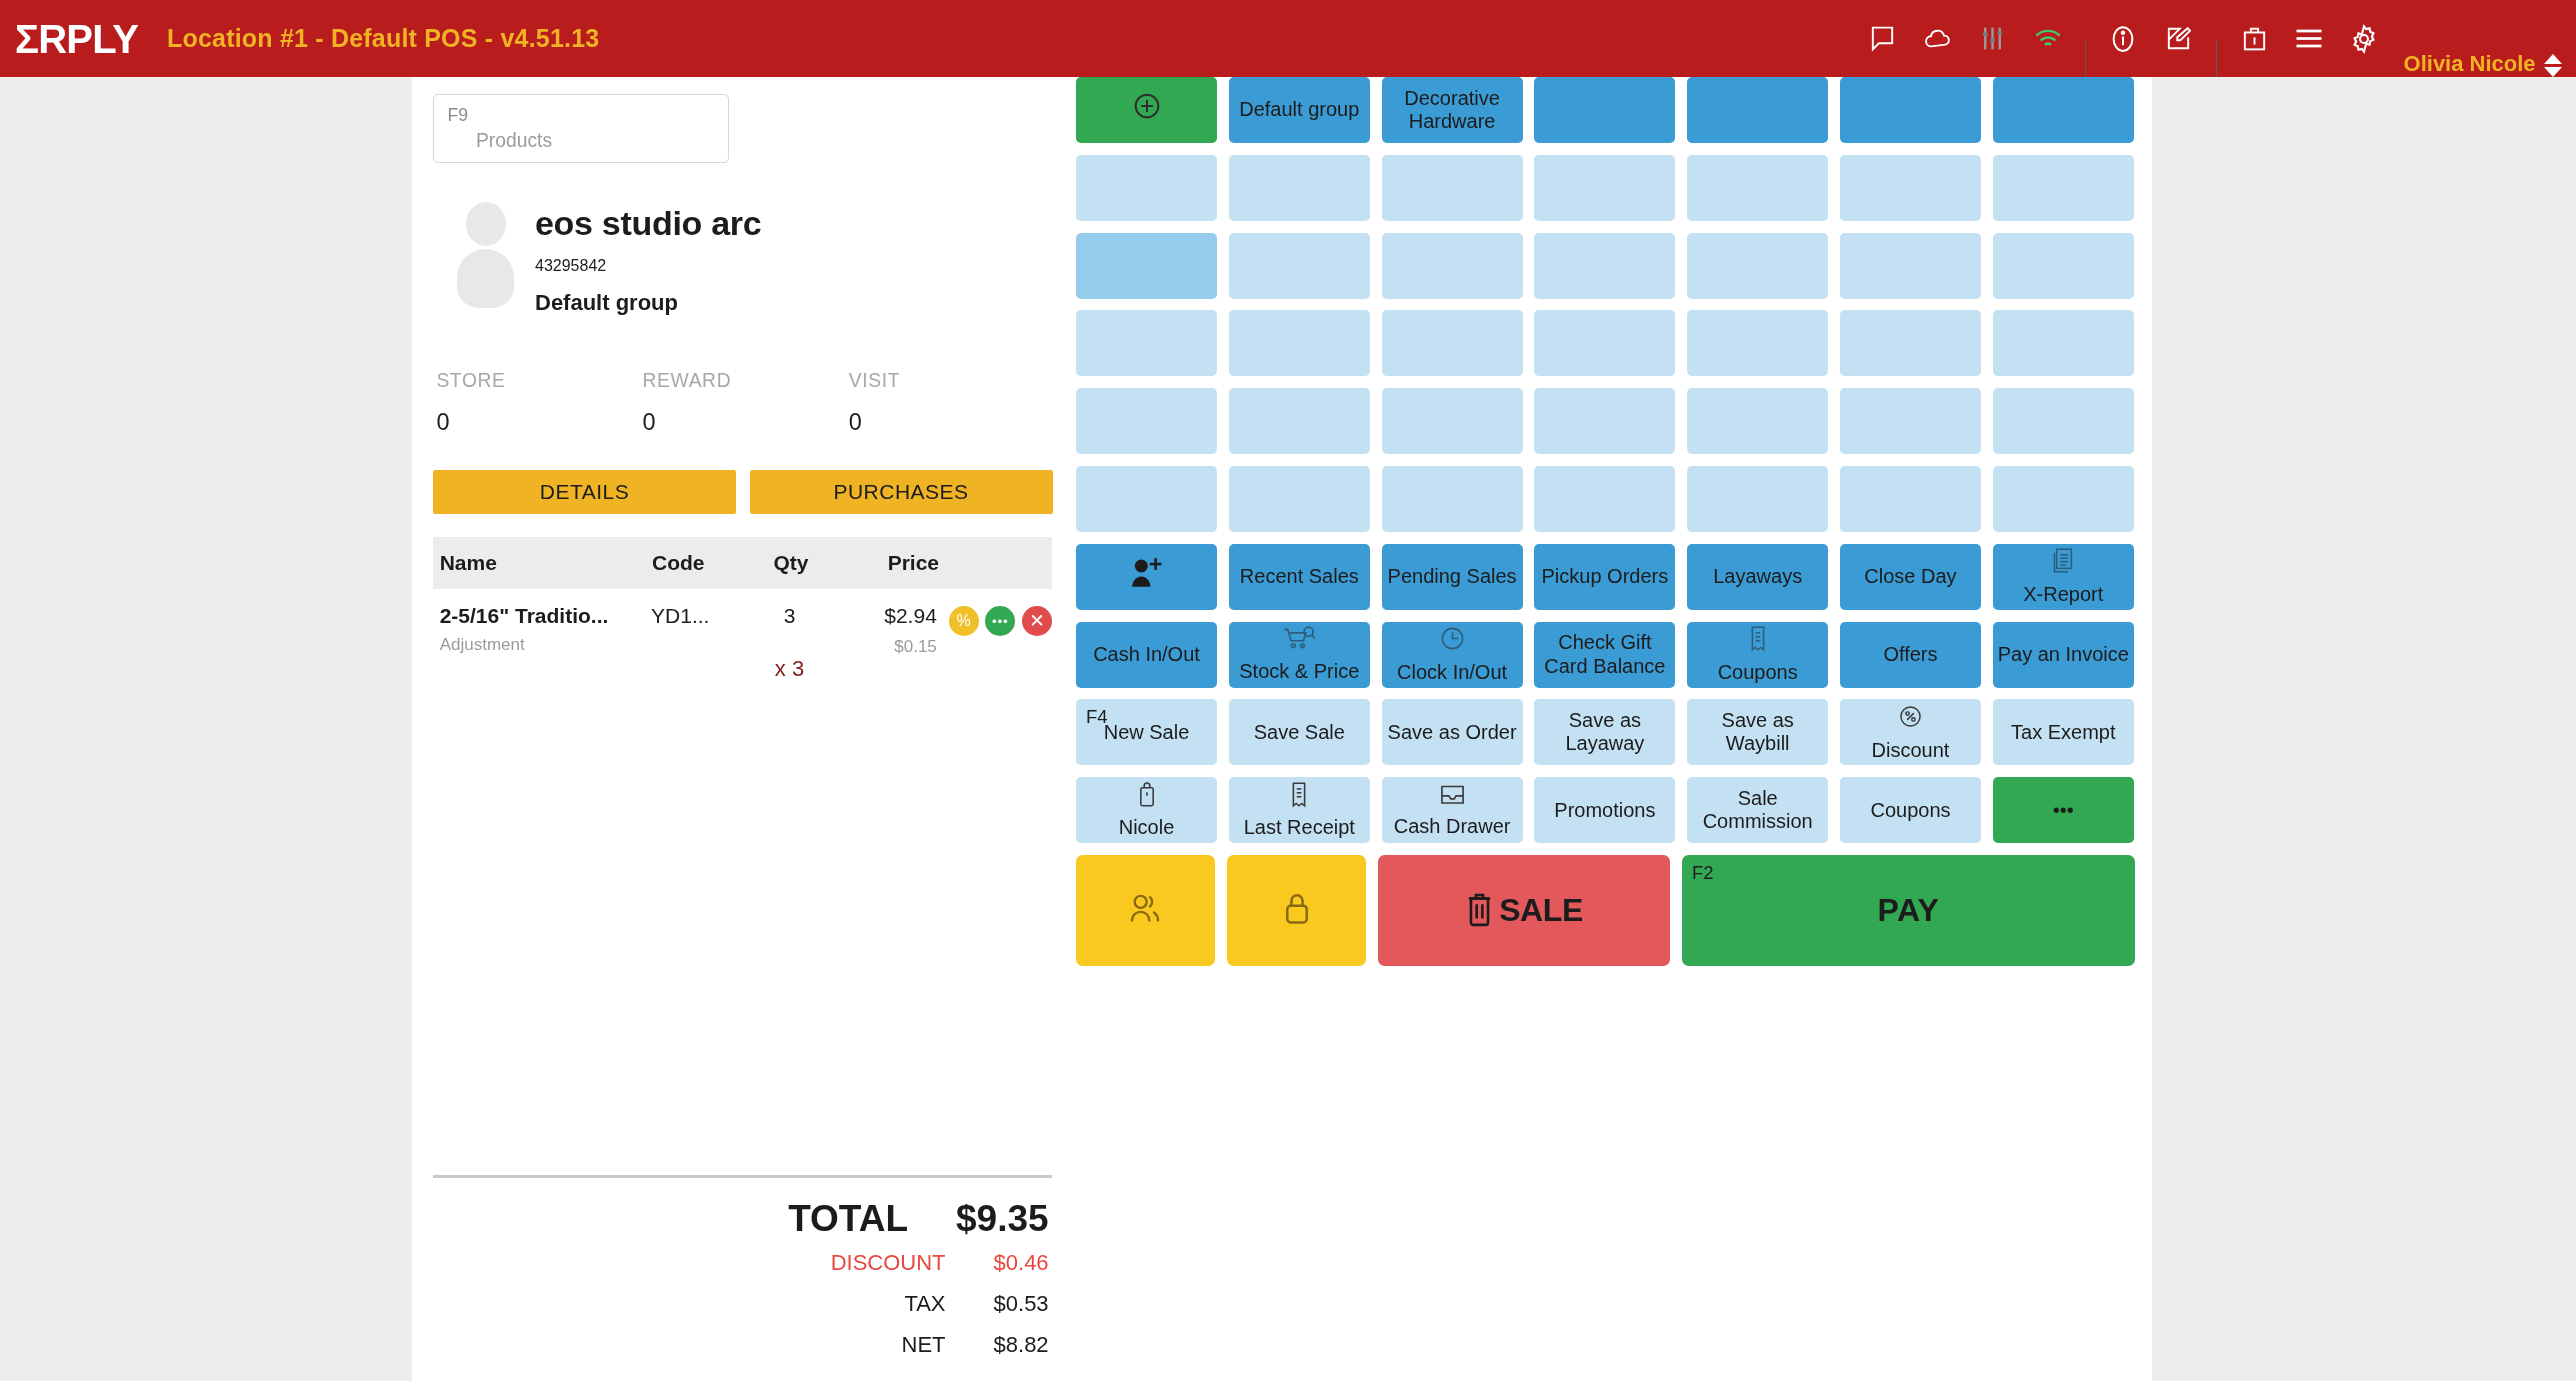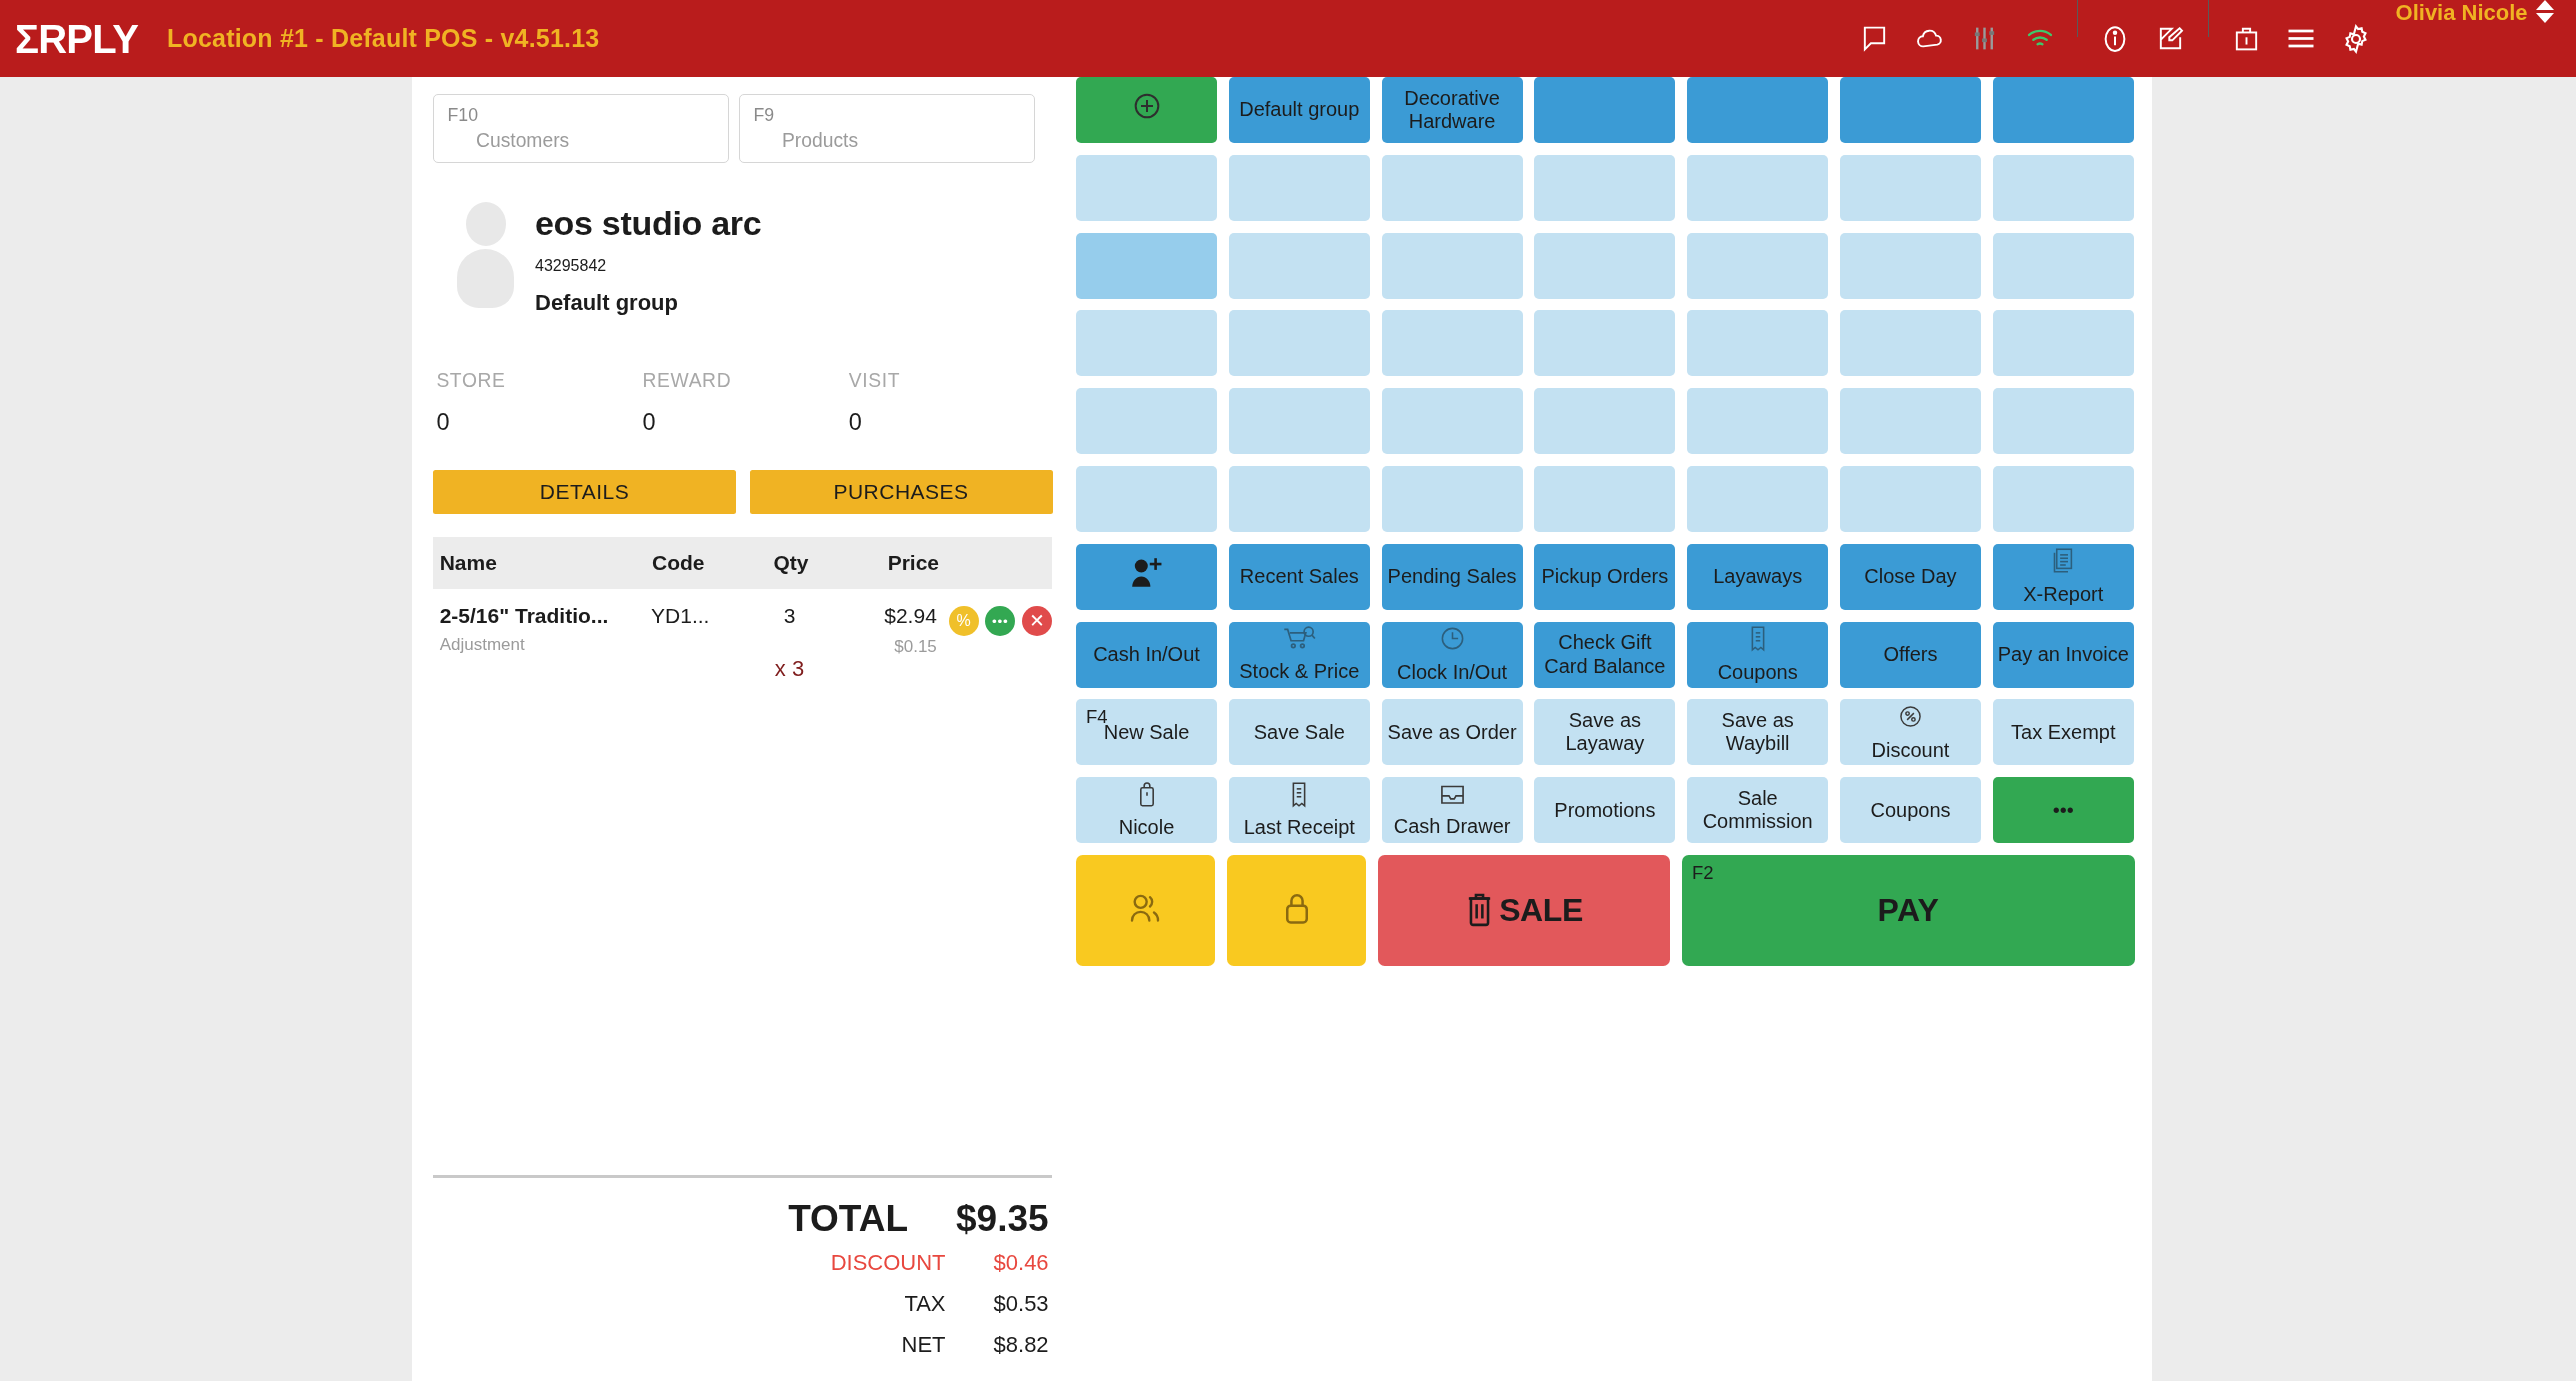--- a/index.html
+++ b/index.html
@@ -17,21 +17,21 @@
   }
   .logo {
     margin-left: 15px; color: #ffffff; font-size: 40px; font-weight: bold;
     letter-spacing: -0.8px; line-height: 1; font-family: "Liberation Sans", sans-serif;
   }
   .location-label {
     margin-left: 29px; color: #f0b323; font-size: 25px; font-weight: bold;
     letter-spacing: 0.2px;
   }
   .topbar-right {
-    margin-left: auto; display: flex; align-items: flex-start; gap: 0px; padding-right: 22px;
+    margin-left: auto; display: flex; align-items: flex-end; gap: 0px; padding-right: 14px;
   }
   .tb-icon {
     width: 55px; height: 77px; display: flex; align-items: center; justify-content: center;
     color: #ffffff;
   }
   .tb-icon svg { display: block; }
   .tb-sep { width: 0.8px; height: 37px; background: #5a5a5a; margin: 0 10px; }
   .user-name {
     color: #f0b323; font-size: 22px; font-weight: bold; margin-left: 11.8px; margin-right: 8.4px;
     white-space: nowrap;
@@ -236,24 +236,20 @@
 </div>
 
 <div class="leftgray"></div>
 <div class="rightgray"></div>
 
 <div class="content">
 
   <div class="cart">
 
     <div class="search-row">
-      <div class="search-box">
-        <span class="sb-key">F10</span>
-        <span class="sb-ph">Customers</span>
-      </div>
       <div class="search-box">
         <span class="sb-key">F9</span>
         <span class="sb-ph">Products</span>
       </div>
     </div>
 
     <div class="cust-block">
       <div class="avatar">
         <div class="av-head"></div>
         <div class="av-body"></div>

